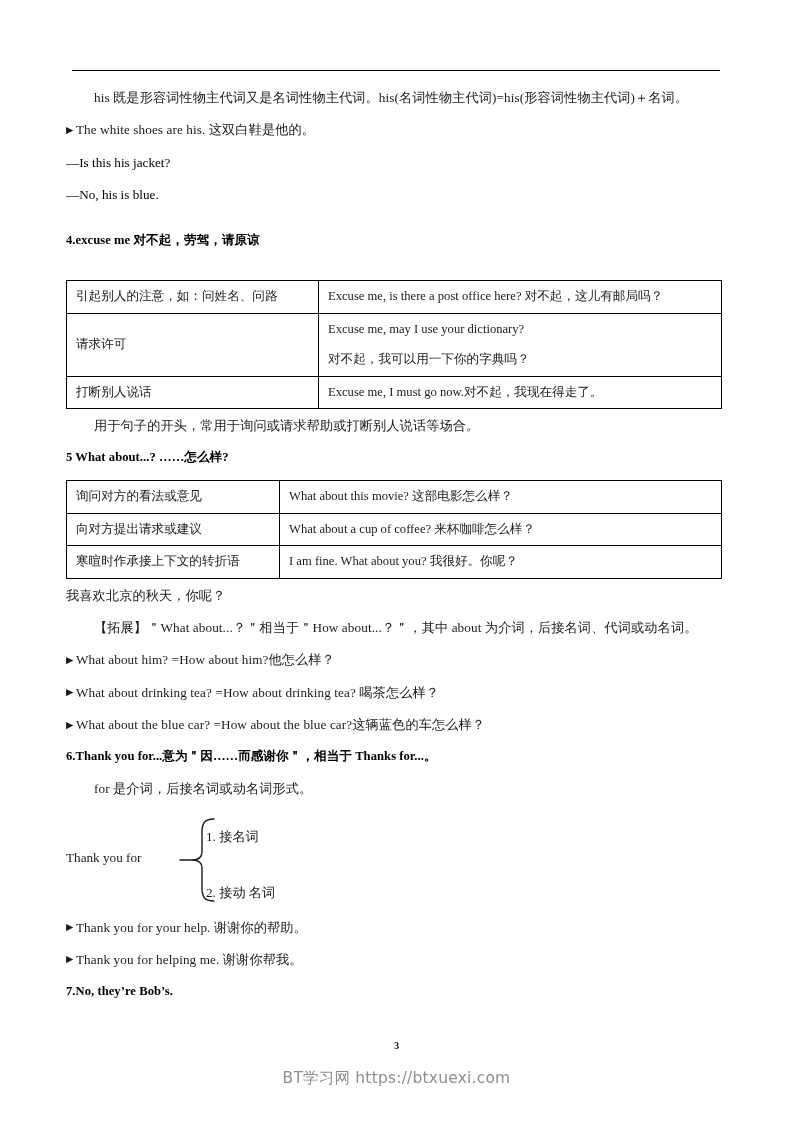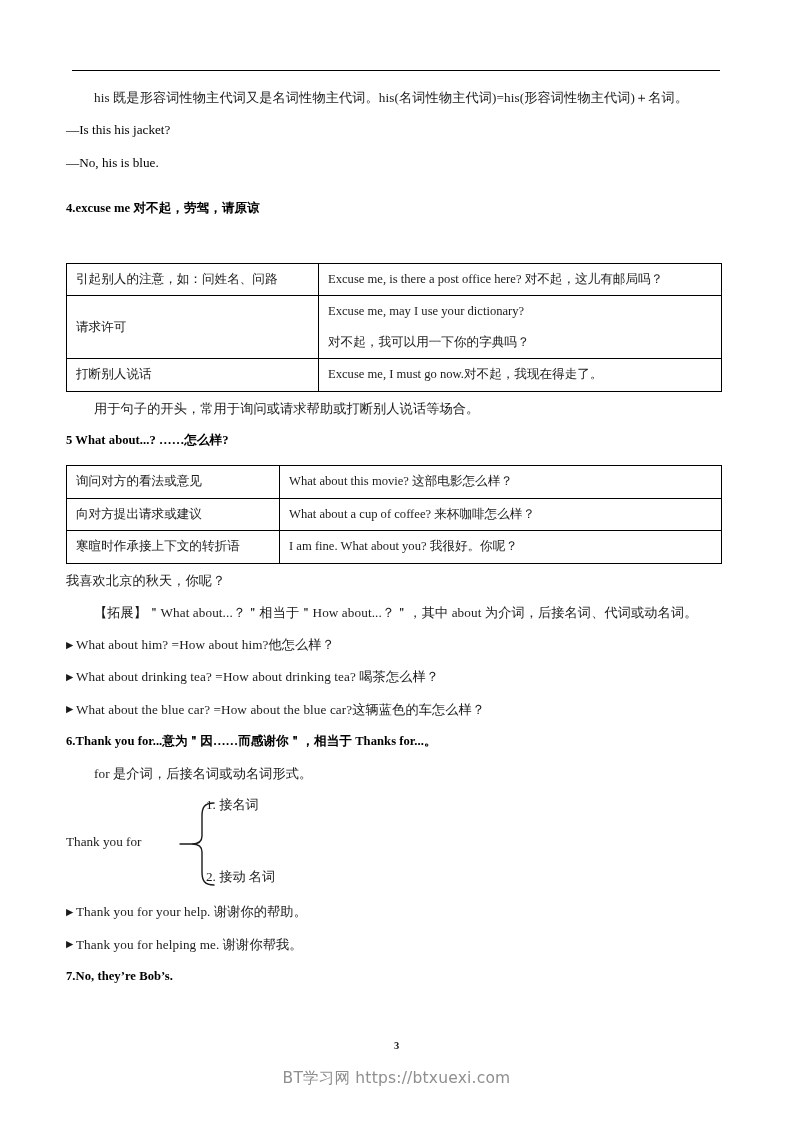--- a/index.html
+++ b/index.html
@@ -64,21 +64,21 @@
     vertical-align: 1.5px;
   }
   .dash-line {
     font-size: 13.2px;
     line-height: 1.5;
     margin-bottom: 12.5px;
   }
   table.grid {
     border-collapse: collapse;
     width: 656px;
-    margin: 15px 0 7px 0;
+    margin: 0 0 7px 0;
     table-layout: fixed;
   }
   table.grid td {
     border: 1.1px solid #000;
     padding: 6px 8px 6px 9px;
     font-size: 12.6px;
     line-height: 1.55;
     vertical-align: middle;
     color: #1a1a1a;
   }
@@ -105,21 +105,21 @@
     left: 112px;
     top: 4px;
   }
   .brace-item {
     position: absolute;
     left: 140px;
     font-size: 13.2px;
     color: #1a1a1a;
     white-space: nowrap;
   }
-  .brace-item.i1 { top: 0; text-align: center; }
+  .brace-item.i1 { top: 16px; text-align: center; }
   .brace-item.i2 { top: 72px; }
   .page-number {
     position: absolute;
     left: 0;
     top: 1040px;
     width: 793px;
     text-align: center;
     font-size: 10.5px;
     font-weight: bold;
     color: #1a1a1a;
@@ -140,20 +140,21 @@
 <body>
 
 <div class="page">
 
   <div class="header-rule"></div>
 
   <div class="content">
 
     <p class="para indent">his 既是形容词性物主代词又是名词性物主代词。his(名词性物主代词)=his(形容词性物主代词)＋名词。</p>
 
+    <p class="para bullet">The white shoes are his.  这双白鞋是他的。</p>
 
     <p class="dash-line">—Is this his jacket?</p>
 
     <p class="dash-line">—No, his is blue.</p>
 
     <div class="gap-sm"></div>
 
     <p class="heading">4.excuse me 对不起，劳驾，请原谅</p>
 
     <div class="gap-md"></div>

